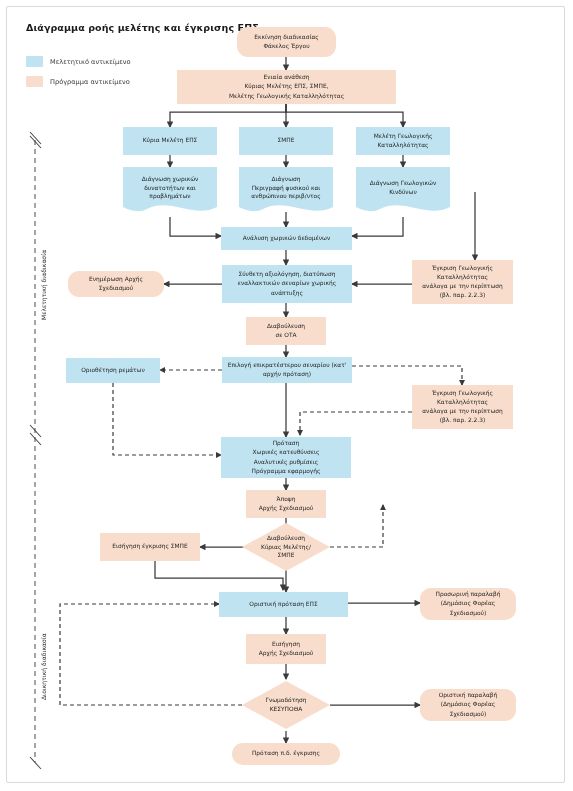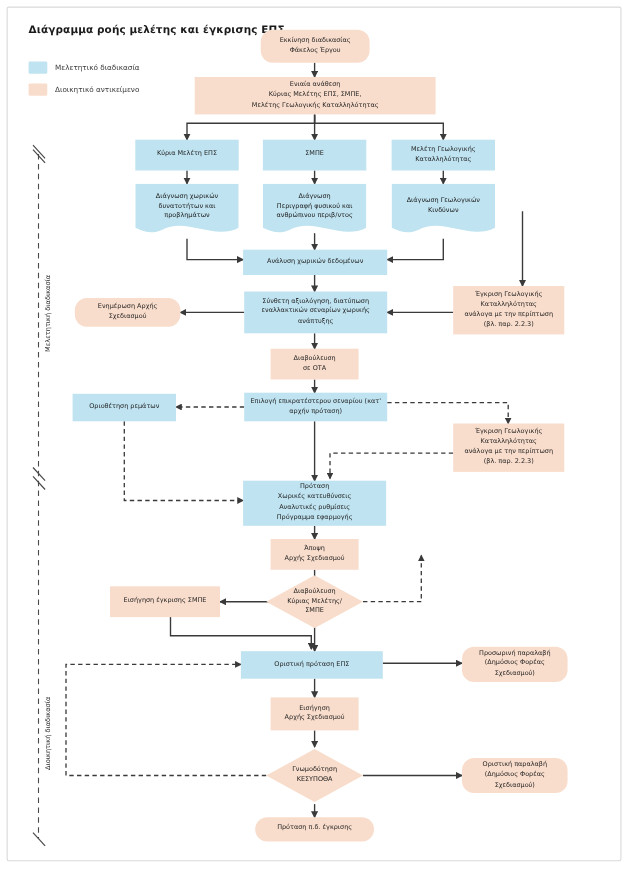--- a/index.html
+++ b/index.html
@@ -58,24 +58,24 @@
 </head>
 <body>
 
 <div id="canvas">
 
   <div class="frame"></div>
 
   <div class="title">Διάγραμμα ροής μελέτης και έγκρισης ΕΠΣ</div>
 
   <div class="legend-sw" style="left:26px;top:56px;background:#bfe3f0;"></div>
-  <div class="legend-tx" style="left:50px;top:58px;">Μελετητικό διαδικασία</div>
+  <div class="legend-tx" style="left:50px;top:58px;">Μελετητικό αντικείμενο</div>
 
   <div class="legend-sw" style="left:26px;top:76px;background:#f9ddcc;"></div>
-  <div class="legend-tx" style="left:50px;top:78px;">Διοικητικό αντικείμενο</div>
+  <div class="legend-tx" style="left:50px;top:78px;">Πρόγραμμα αντικείμενο</div>
 
   <div class="rail-label" style="left:40px;top:320px;">Μελετητική διαδικασία</div>
   <div class="rail-label" style="left:40px;top:700px;">Διοικητική διαδικασία</div>
 
   <svg class="edges" viewBox="0 0 573 791">
     <defs>
       <marker id="ah" viewBox="0 0 10 10" refX="8.5" refY="5" markerWidth="5.2" markerHeight="5.2" orient="auto-start-reverse">
         <path d="M 0 0 L 10 5 L 0 10 z" fill="#3a3a3a"></path>
       </marker>
     </defs>

